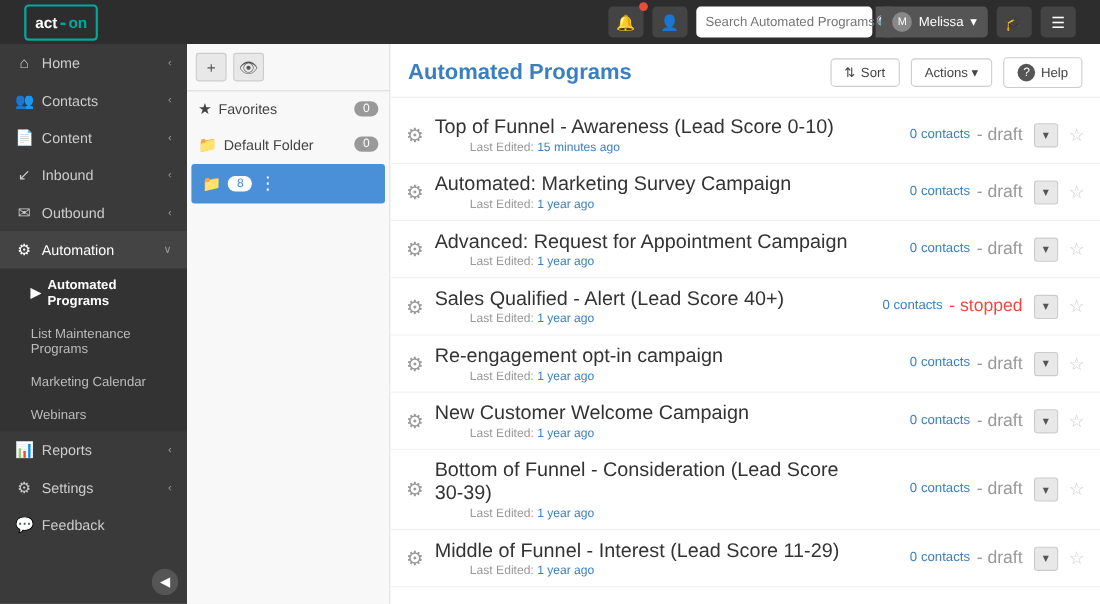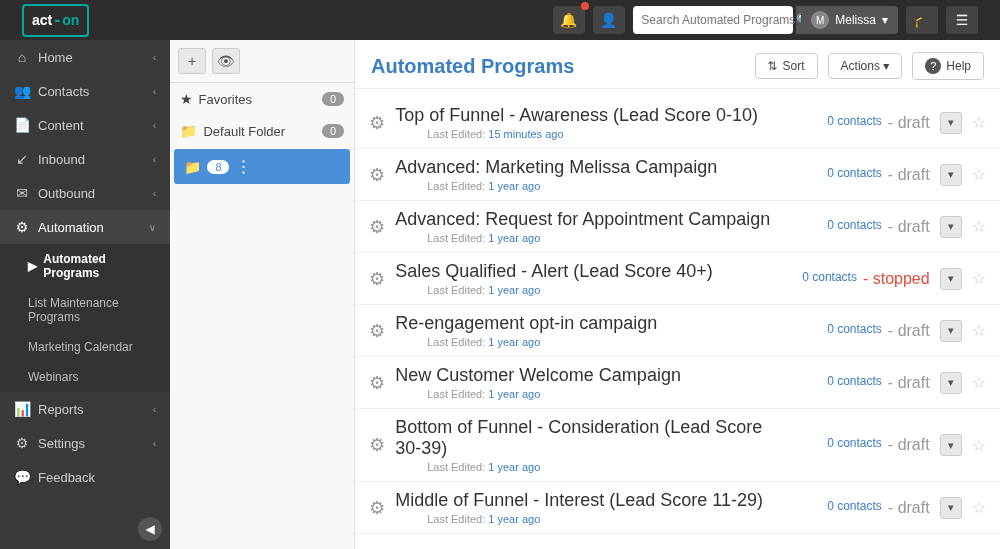--- a/index.html
+++ b/index.html
@@ -499,21 +499,21 @@
           <span class="program-contacts">0 contacts</span>
           <span class="program-status">- <span>draft</span></span>
         </div>
         <div class="program-dropdown-btn">▾</div>
         <span class="program-star">☆</span>
       </div>
 
       <div class="program-item">
         <span class="program-gear">⚙</span>
         <div class="program-info">
-          <div class="program-name">Advanced: Marketing Melissa Campaign</div>
+          <div class="program-name">Automated: Marketing Survey Campaign</div>
           <div class="program-edited">Last Edited: <span class="time">1 year ago</span></div>
         </div>
         <div class="program-meta">
           <span class="program-contacts">0 contacts</span>
           <span class="program-status">- <span>draft</span></span>
         </div>
         <div class="program-dropdown-btn">▾</div>
         <span class="program-star">☆</span>
       </div>
 

